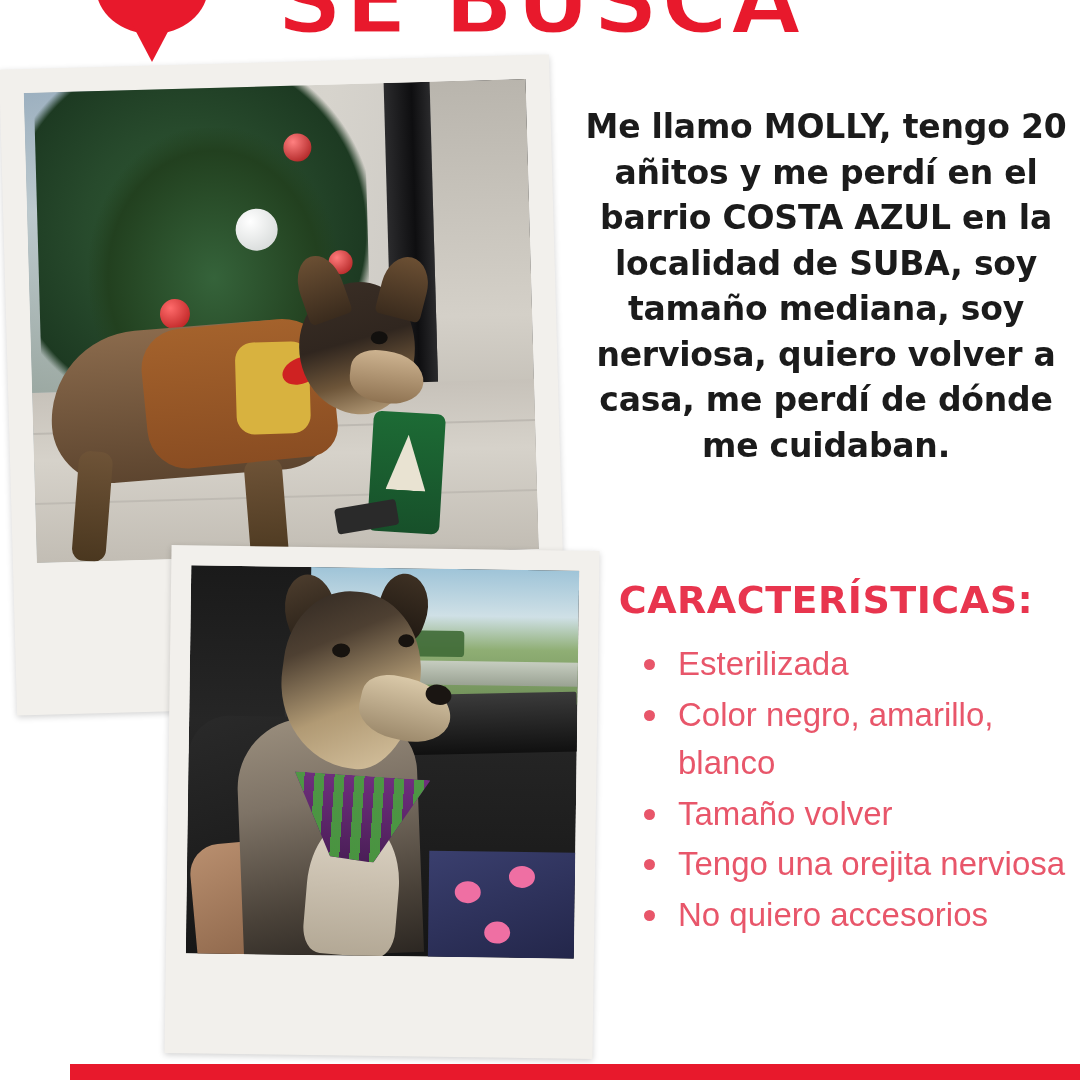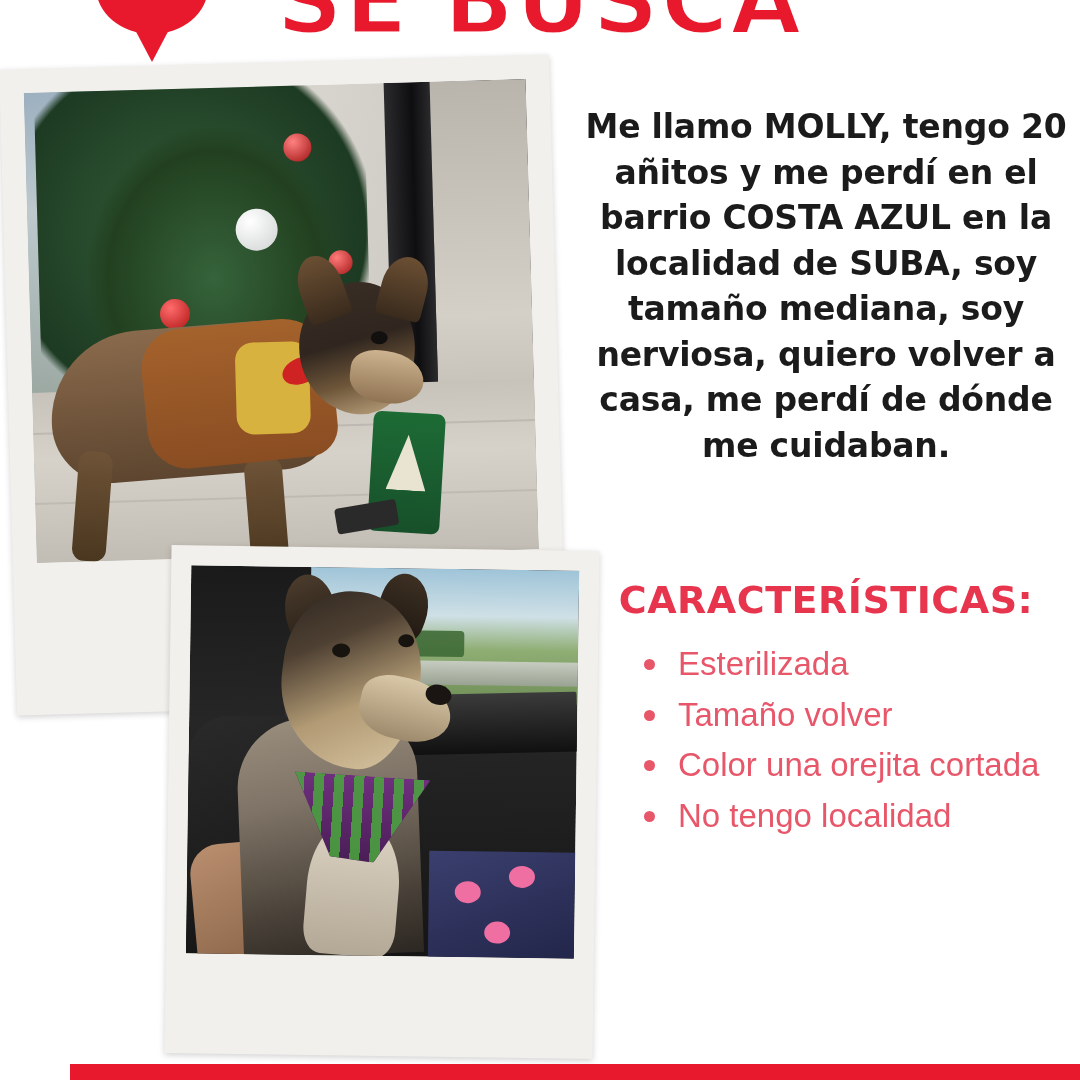--- a/index.html
+++ b/index.html
@@ -405,18 +405,19 @@
     <div class="ph2-eye1"></div>
     <div class="ph2-eye2"></div>
   </div>
 </div>
 
 <div class="intro">Me llamo MOLLY, tengo 20 añitos y me perdí en el barrio COSTA AZUL en la localidad de SUBA, soy tamaño mediana, soy nerviosa, quiero volver a casa, me perdí de dónde me cuidaban.</div>
 
 <div class="charac-title">CARACTERÍSTICAS:</div>
 <ul class="charac-list">
   <li>Esterilizada</li>
+  <li>Color negro, amarillo, blanco</li>
   <li>Tamaño volver</li>
-  <li>Color una orejita cortada</li>
-  <li>No tengo localidad</li>
+  <li>Tengo una orejita nerviosa</li>
+  <li>No quiero accesorios</li>
 </ul>
 
 <div class="footer-bar"></div>
 
 </body></html>

